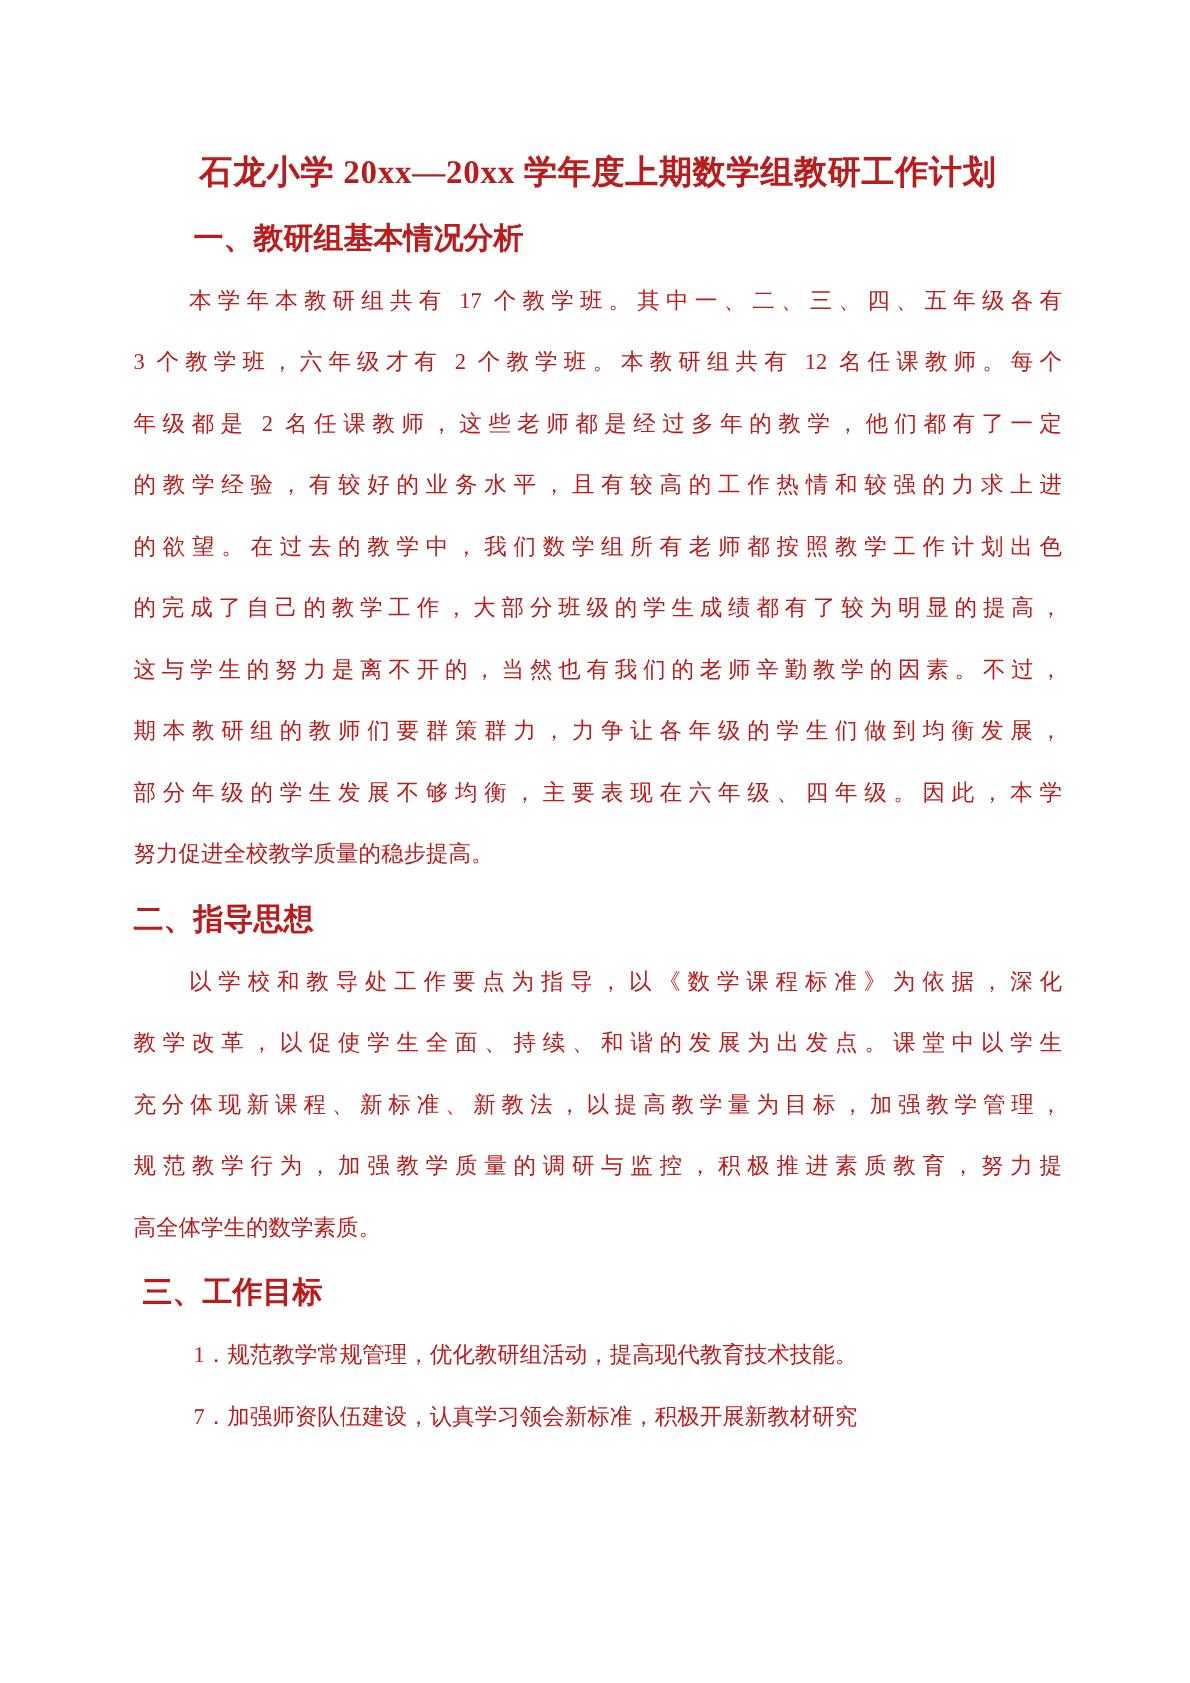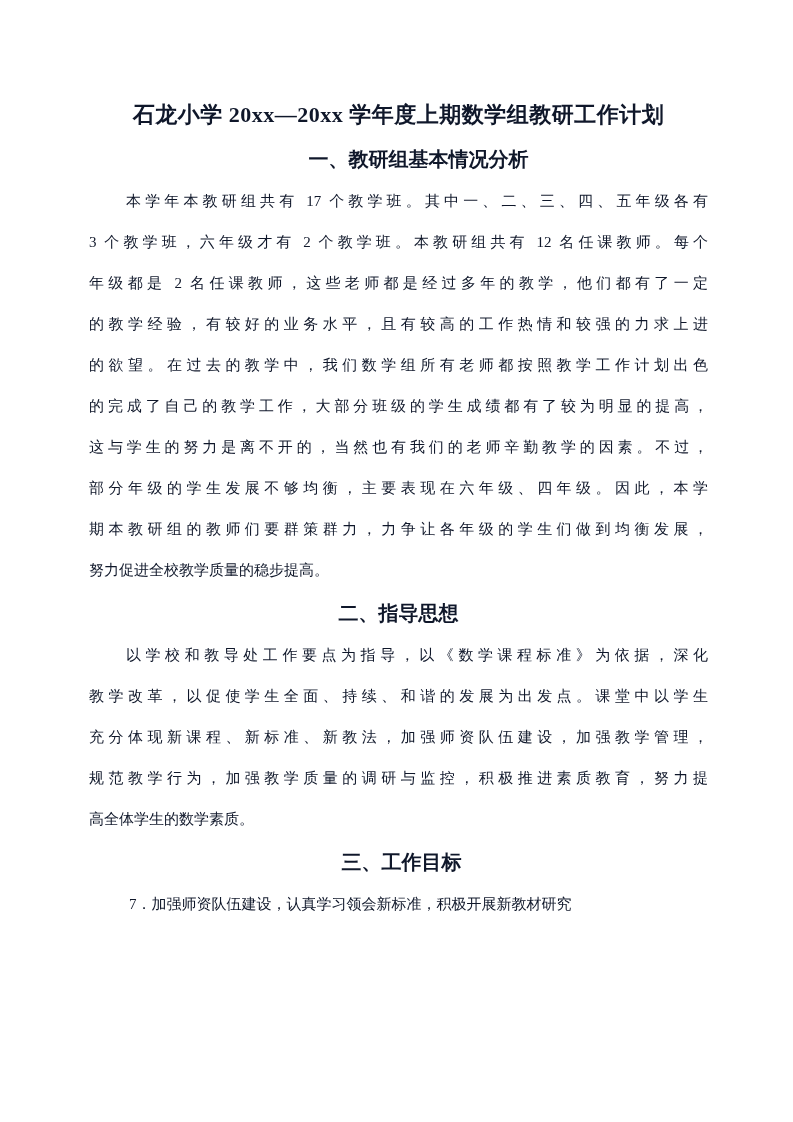--- a/index.html
+++ b/index.html
@@ -7,39 +7,39 @@
       padding: 0;
       background: #ffffff;
     }
     .page {
       position: relative;
       width: 793px;
       height: 1122px;
       box-sizing: border-box;
       padding: 93px 85px 0 89px;
       background: #ffffff;
-      color: #0f172a;
+      color: #b91c1c;
       font-family: "Liberation Serif", "DejaVu Serif", serif;
       overflow: hidden;
     }
     .doc-title {
       margin: 0;
       font-size: 22px;
       font-weight: bold;
       line-height: 44px;
       text-align: center;
       letter-spacing: 0.5px;
       white-space: nowrap;
     }
     .sec-heading {
       margin: 0;
       font-size: 20px;
       font-weight: bold;
       line-height: 44px;
-      text-align: center;
+      text-align: left;
     }
     .h1-indent { padding-left: 40px; }
     .h2-indent { padding-left: 0px; }
     .h3-indent { padding-left: 6px; }
     .body-line {
       margin: 0;
       font-size: 15px;
       line-height: 41px;
       text-align: left;
     }
@@ -58,27 +58,28 @@
   <h1 class="doc-title">石龙小学 20xx—20xx 学年度上期数学组教研工作计划</h1>
 
   <h2 class="sec-heading h1-indent">一、教研组基本情况分析</h2>
   <p class="body-line fill first-indent">本学年本教研组共有 17 个教学班。其中一、二、三、四、五年级各有</p>
   <p class="body-line fill">3 个教学班，六年级才有 2 个教学班。本教研组共有 12 名任课教师。每个</p>
   <p class="body-line fill">年级都是 2 名任课教师，这些老师都是经过多年的教学，他们都有了一定</p>
   <p class="body-line fill">的教学经验，有较好的业务水平，且有较高的工作热情和较强的力求上进</p>
   <p class="body-line fill">的欲望。在过去的教学中，我们数学组所有老师都按照教学工作计划出色</p>
   <p class="body-line fill">的完成了自己的教学工作，大部分班级的学生成绩都有了较为明显的提高，</p>
   <p class="body-line fill">这与学生的努力是离不开的，当然也有我们的老师辛勤教学的因素。不过，</p>
+  <p class="body-line fill">期本教研组的教师们要群策群力，力争让各年级的学生们做到均衡发展，</p>
   <p class="body-line fill">部分年级的学生发展不够均衡，主要表现在六年级、四年级。因此，本学</p>
-  <p class="body-line fill">期本教研组的教师们要群策群力，力争让各年级的学生们做到均衡发展，</p>
   <p class="body-line">努力促进全校教学质量的稳步提高。</p>
 
   <h2 class="sec-heading h2-indent">二、指导思想</h2>
   <p class="body-line fill first-indent">以学校和教导处工作要点为指导，以《数学课程标准》为依据，深化</p>
   <p class="body-line fill">教学改革，以促使学生全面、持续、和谐的发展为出发点。课堂中以学生</p>
-  <p class="body-line fill">充分体现新课程、新标准、新教法，加强师资队伍建设，加强教学管理，</p>
+  <p class="body-line fill">充分体现新课程、新标准、新教法，以提高教学量为目标，加强教学管理，</p>
   <p class="body-line fill">规范教学行为，加强教学质量的调研与监控，积极推进素质教育，努力提</p>
   <p class="body-line">高全体学生的数学素质。</p>
 
   <h2 class="sec-heading h3-indent">三、工作目标</h2>
+  <p class="body-line list-item">1．规范教学常规管理，优化教研组活动，提高现代教育技术技能。</p>
   <p class="body-line list-item">7．加强师资队伍建设，认真学习领会新标准，积极开展新教材研究</p>
 
 </div>
 
 </body></html>

